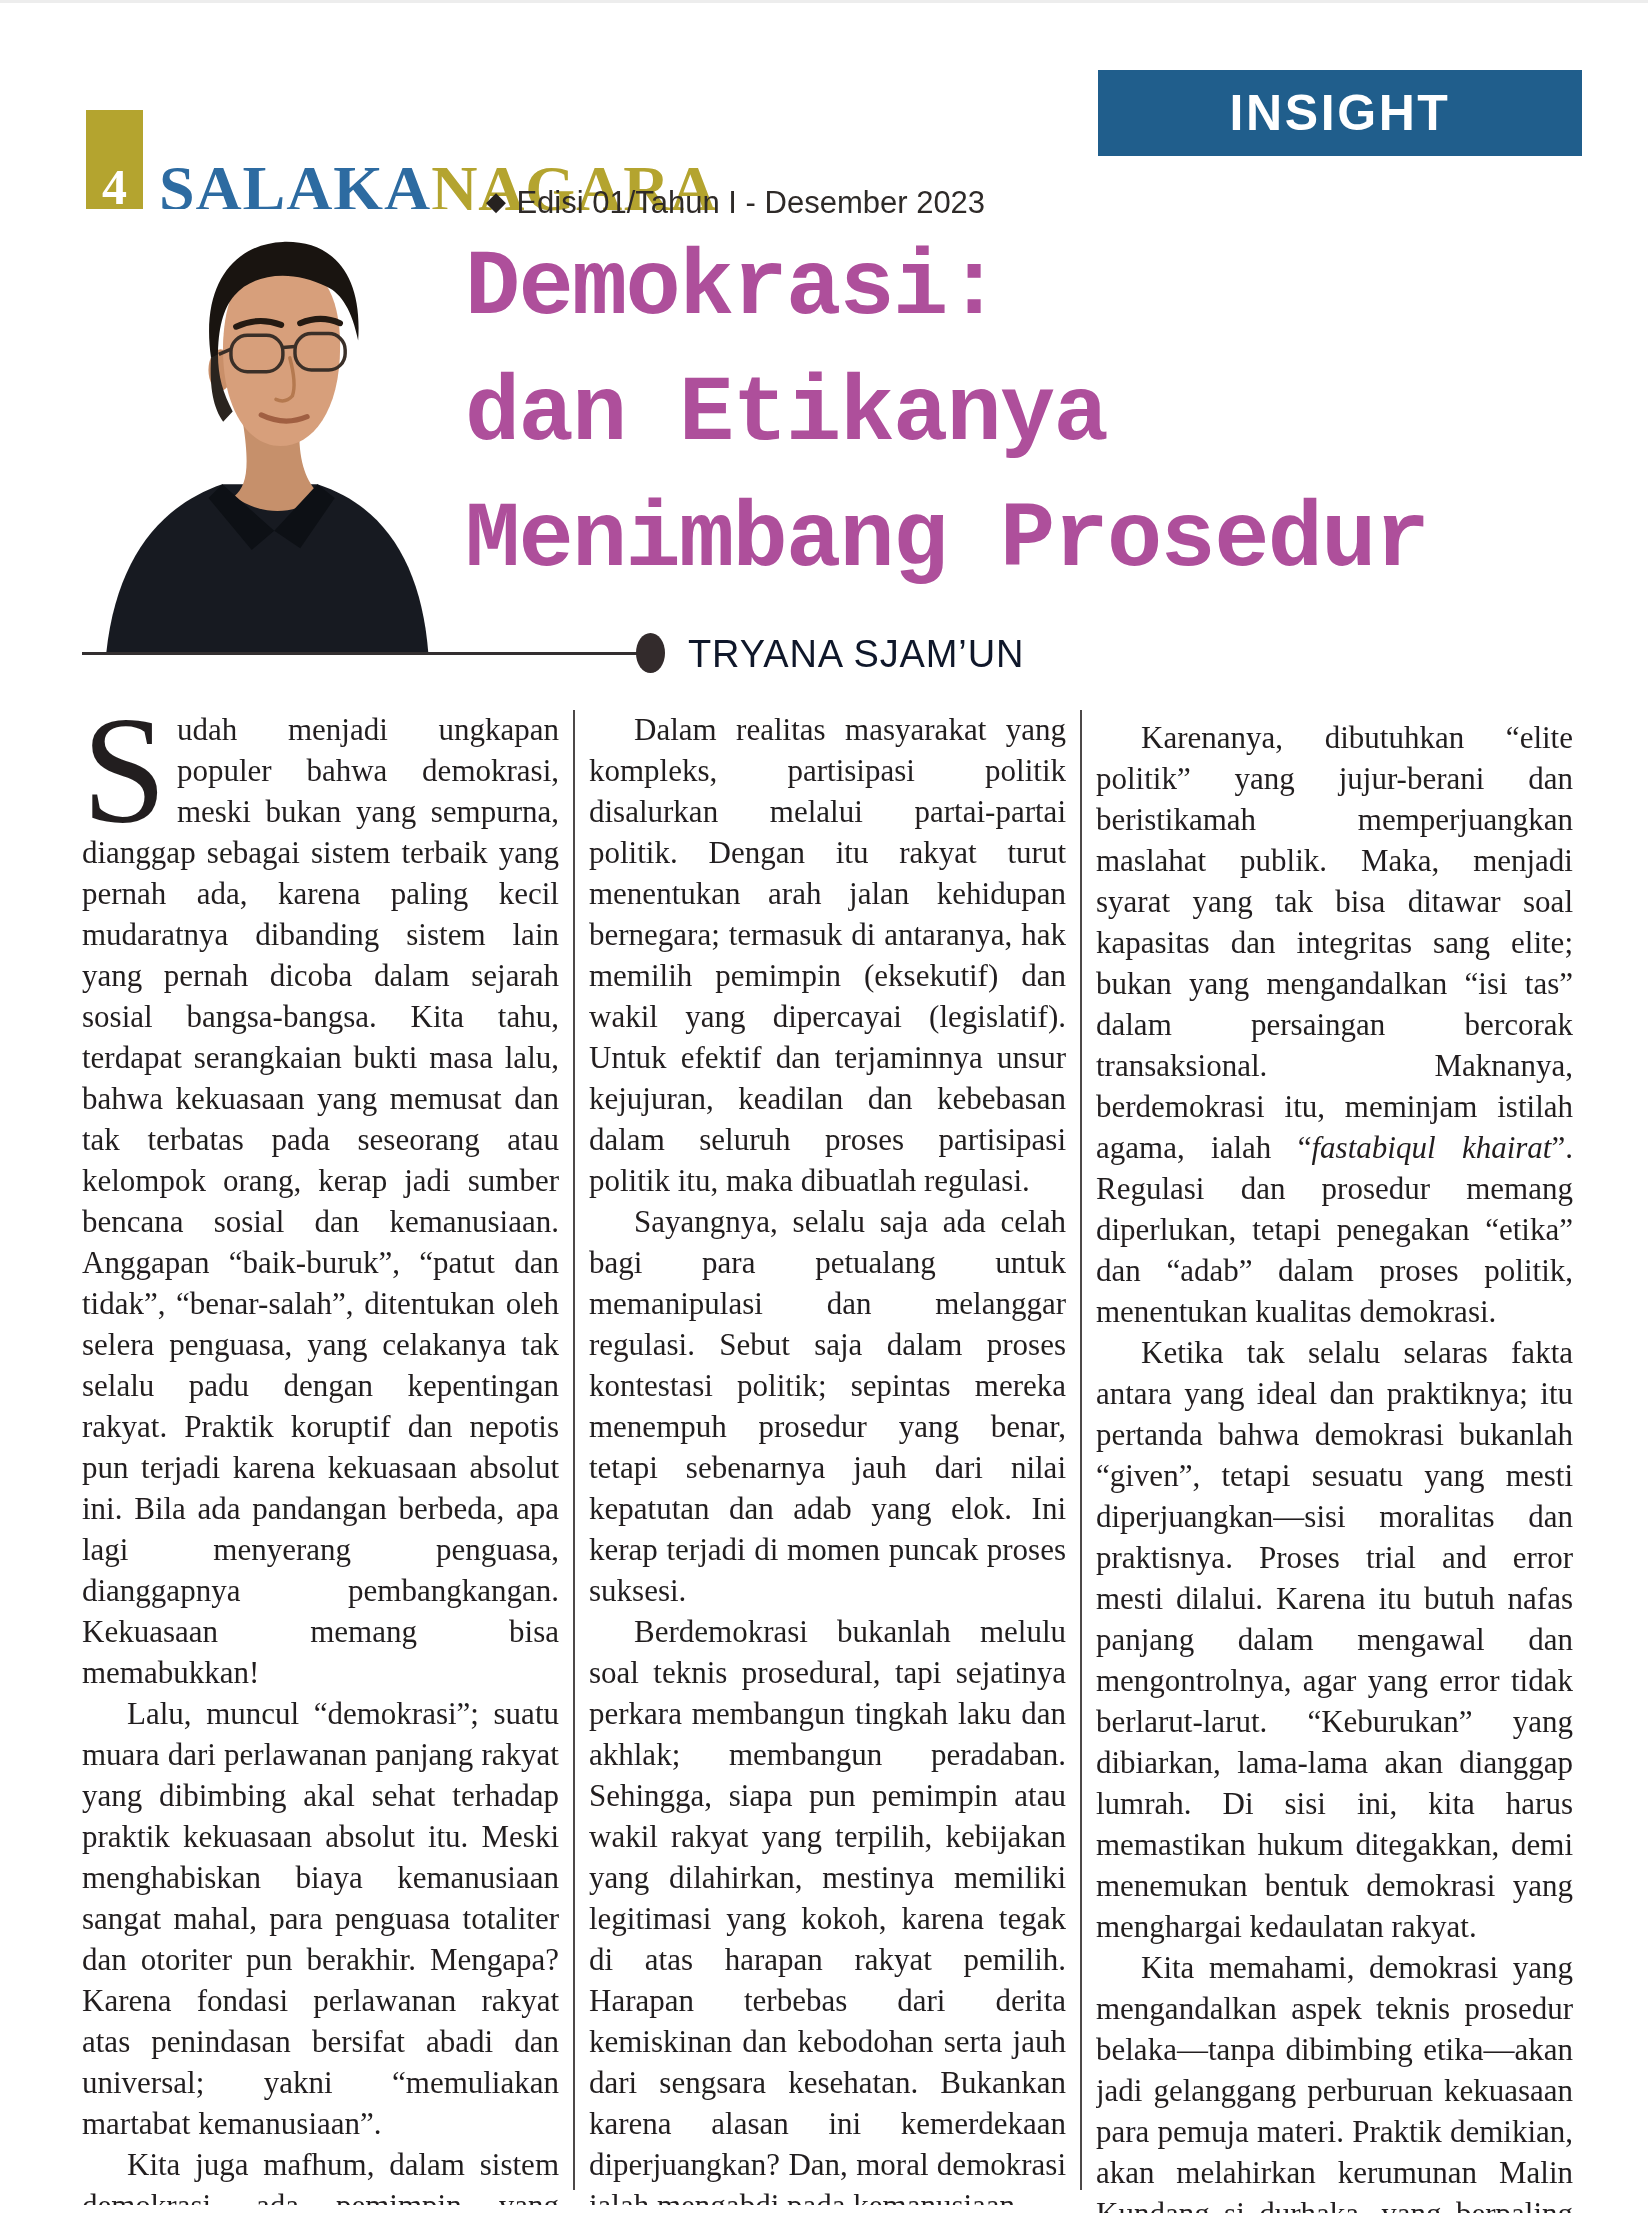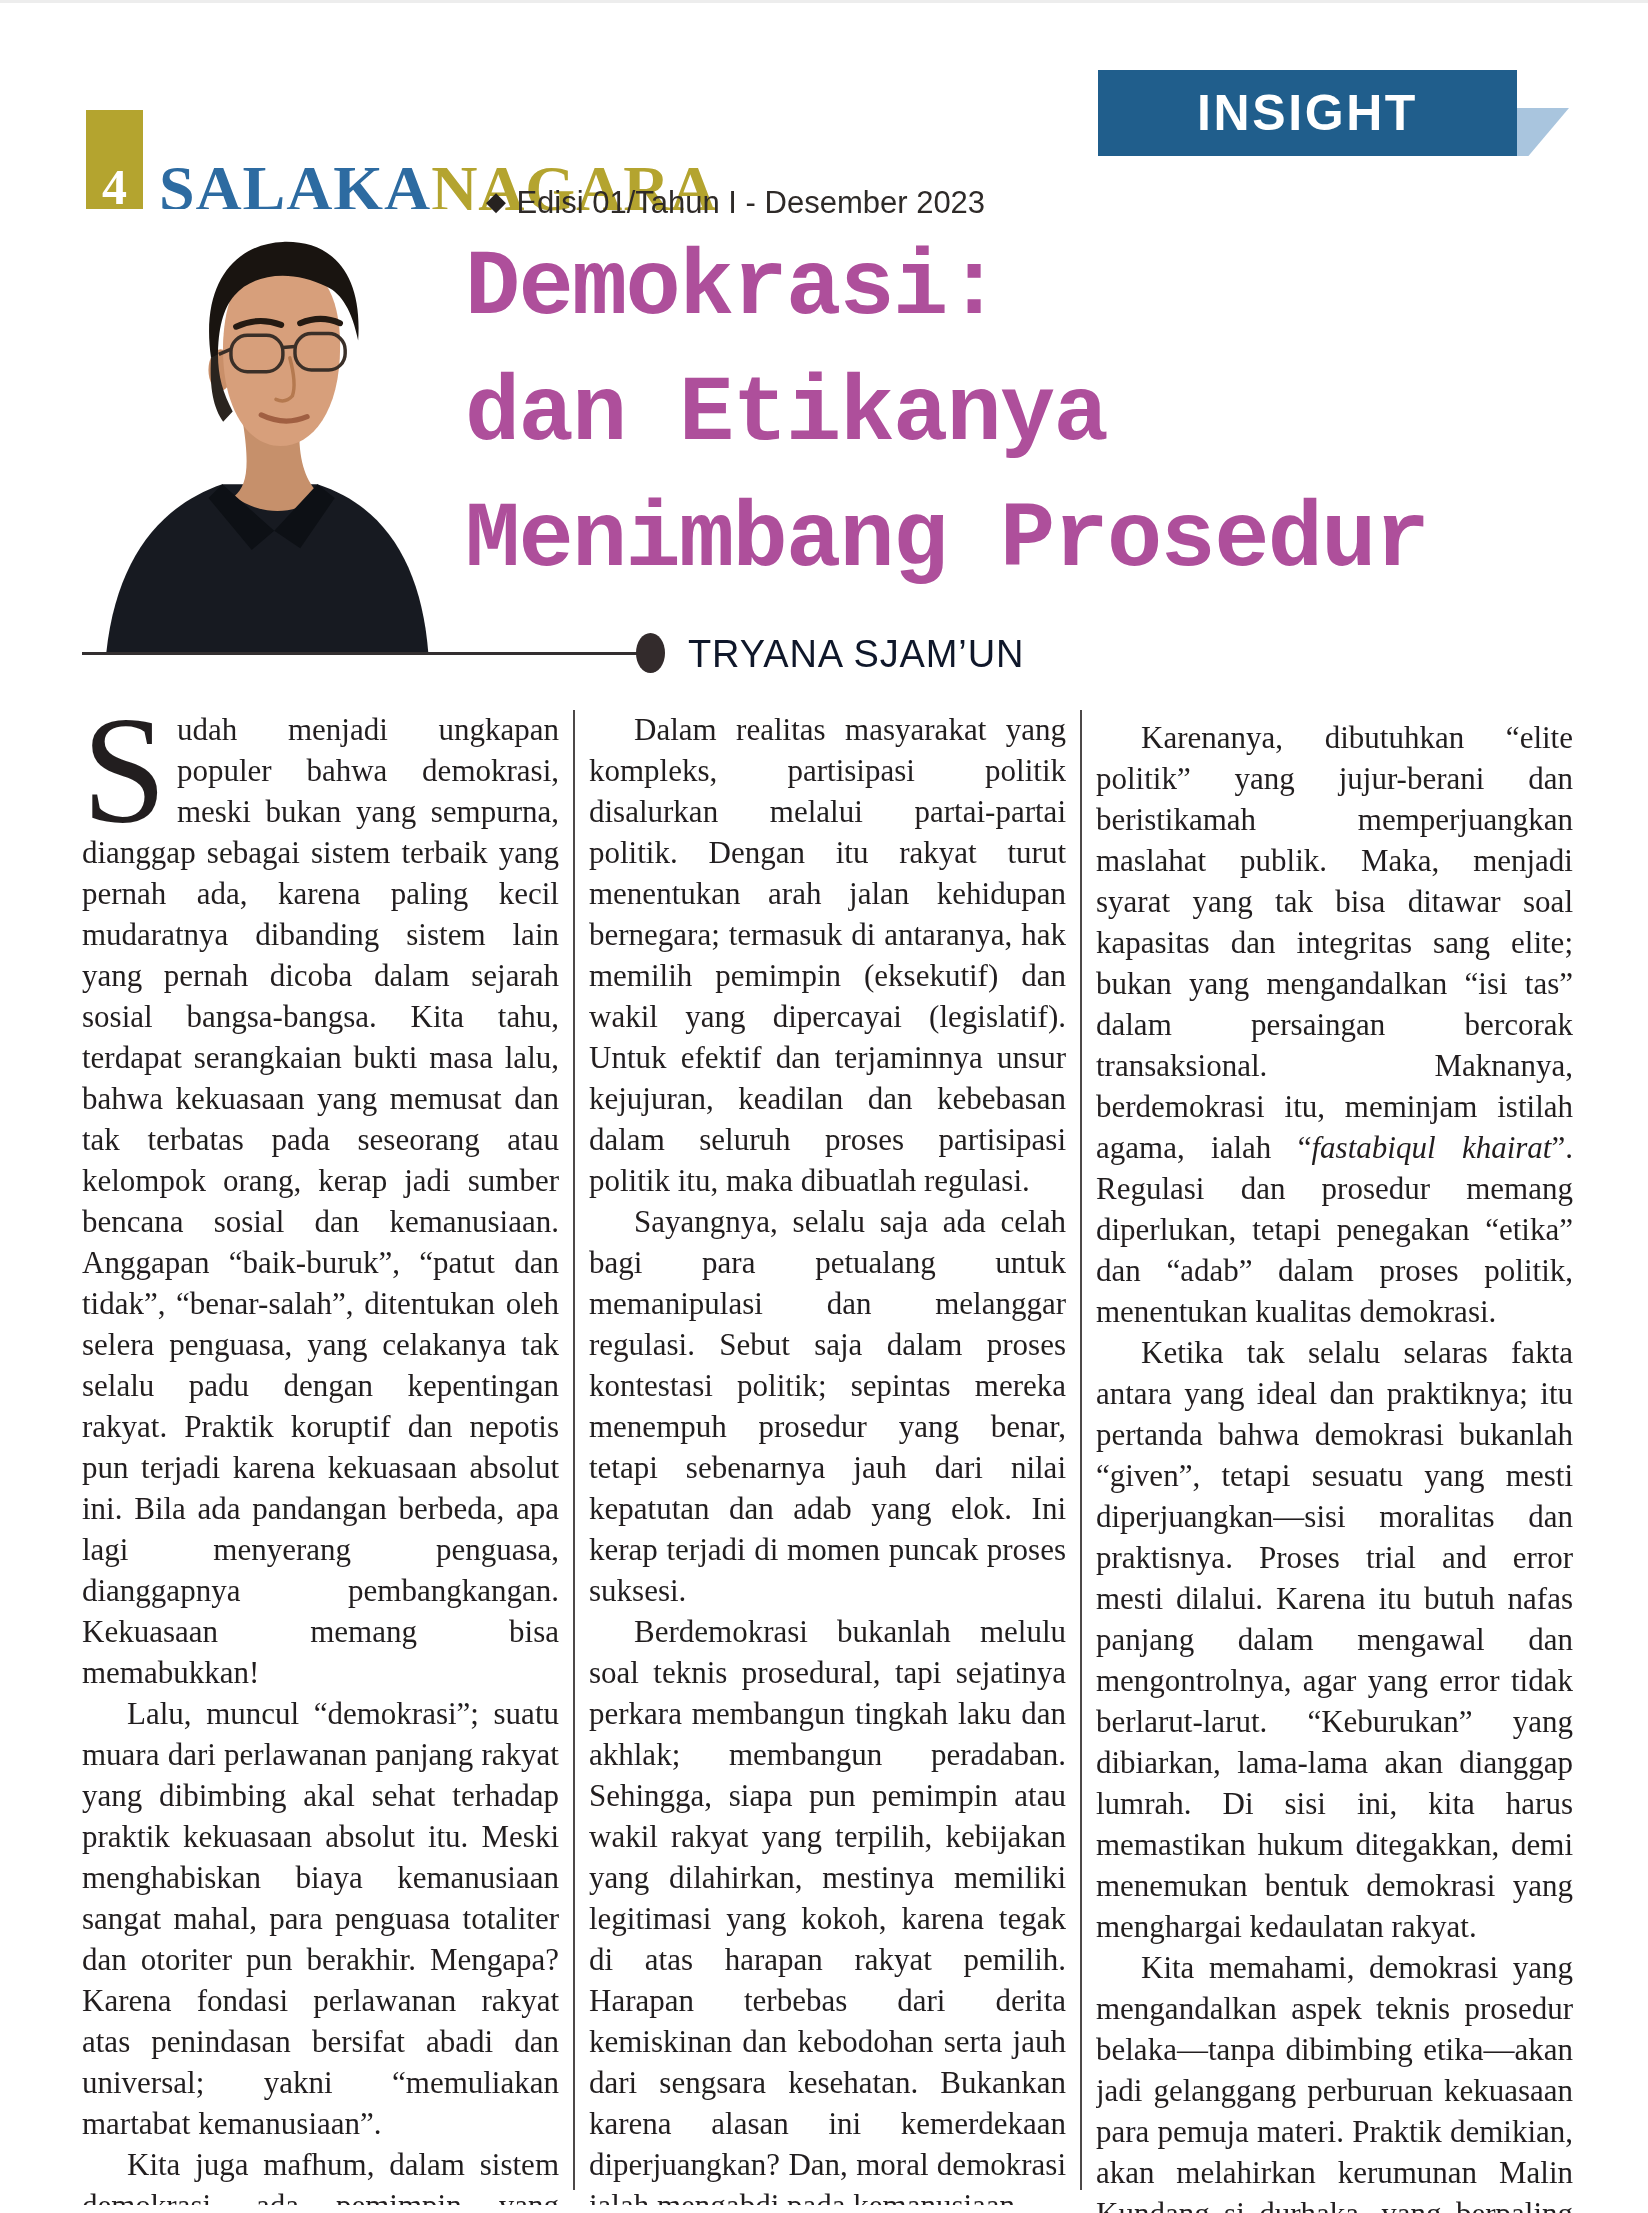--- a/index.html
+++ b/index.html
@@ -29,21 +29,21 @@
     font-family:"Liberation Sans",sans-serif;font-size:31px;color:#2e2a28;
     white-space:nowrap;
   }
   .edition .diamond{font-size:26px;color:#262220;margin-right:10.4px;position:relative;top:-2.6px;}
   .insight-ribbon{
     position:absolute;left:1517px;top:105px;width:52px;height:48px;
     background:#a9c5de;
     clip-path:polygon(0 0,100% 0,22% 100%,0 100%);
   }
   .insight-box{
-    position:absolute;left:1098px;top:67px;width:419px;height:86px;
+    position:absolute;left:1098px;top:67px;width:484px;height:86px;
     background:#205e8c;display:flex;align-items:center;justify-content:center;
   }
   .insight-box span{
     color:#ffffff;font-family:"Liberation Sans",sans-serif;font-weight:bold;
     font-size:50px;letter-spacing:2.6px;
   }
   
   .photo{position:absolute;left:82px;top:206px;width:368px;height:443px;}
   
   .title{

